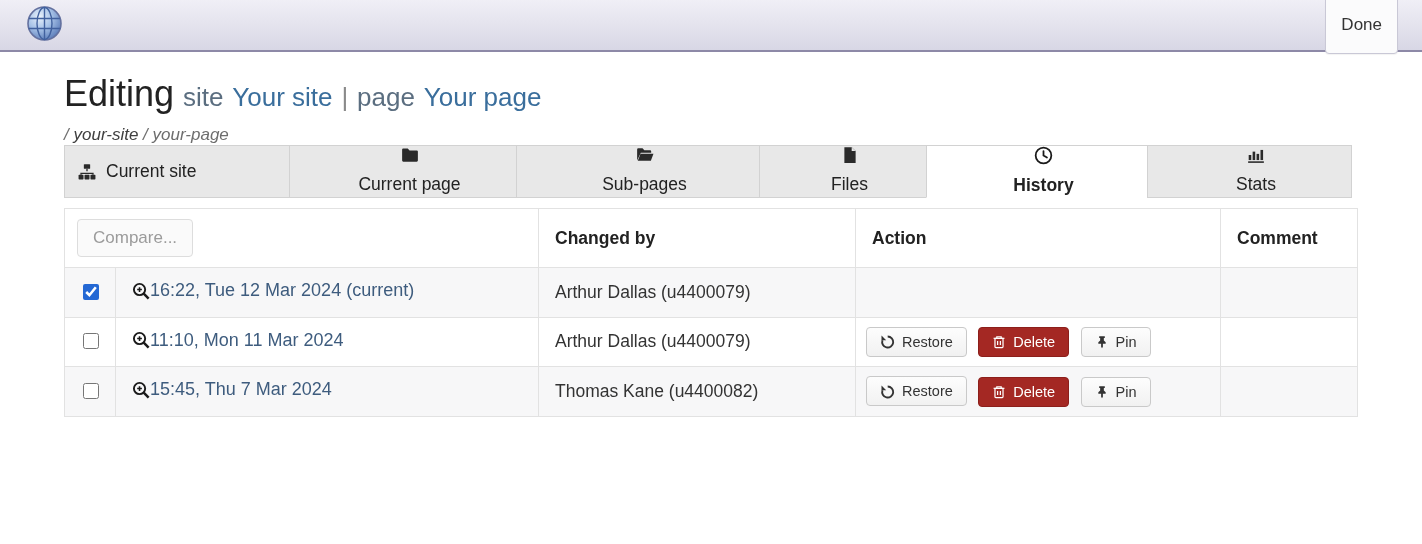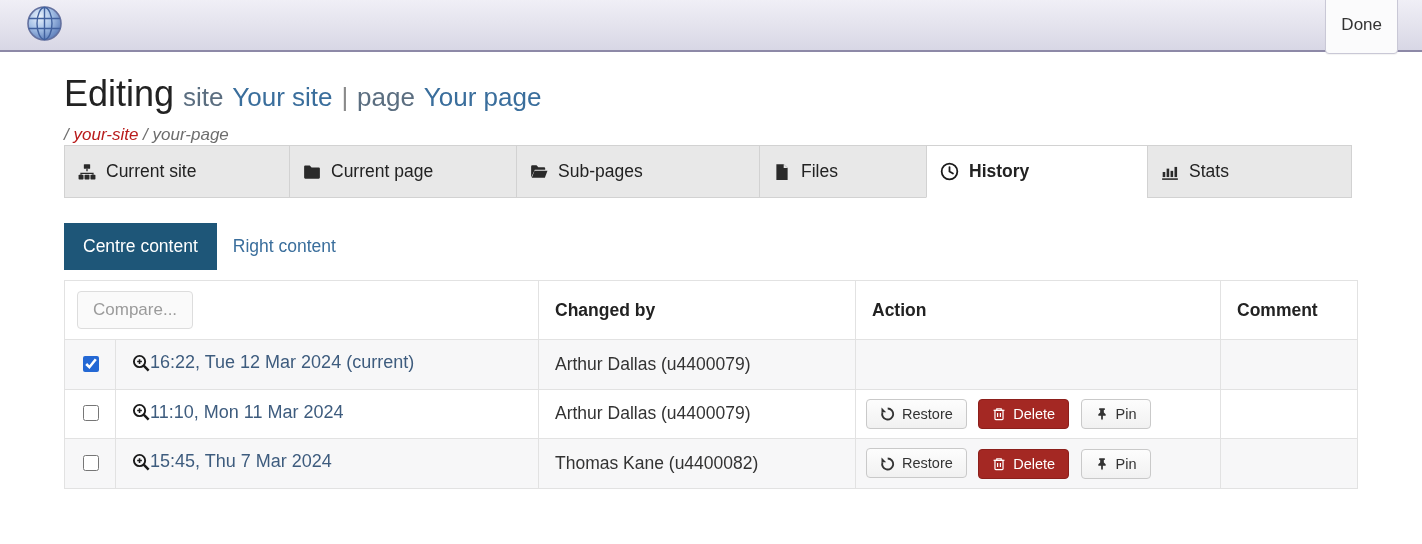--- a/index.html
+++ b/index.html
@@ -28,29 +28,29 @@
     padding:18px 15px; cursor:pointer; box-shadow:0 1px 1px rgba(0,0,0,.05);
   }
   
   .main{ padding:0 36px 0 64px; }
   .pagehead{ margin:21px 0 0; font-weight:normal; }
   .pagehead .editing{ font-size:36px; color:#222; font-weight:500; }
   .pagehead .lbl{ font-size:26px; color:#5b6e80; }
   .pagehead .lnk{ font-size:26px; color:#3a6e9c; text-decoration:none; cursor:pointer; }
   .pagehead .pipe{ font-size:26px; color:#8a8a8a; }
   .crumbs{ margin-top:10px; font-style:italic; font-size:17px; color:#6e6e6e; }
-  .crumbs .site{ color:#b91c1c; text-decoration:none; cursor:pointer; font-style:italic; }
+  .crumbs .site{ color:#404040; text-decoration:none; cursor:pointer; font-style:italic; }
   
   .tabs{ display:flex; }
   .tab{
     height:53px; background:#e8e8e8; border:1px solid #d2d2d2;
     display:flex; align-items:center; gap:10px;
     padding-left:13px; font-size:17.5px; color:#222; cursor:pointer;
   }
-  .tab + .tab{ margin-left:-1px; }
+  .tab + .tab{ margin-left:-1px;flex-direction:column; }
   .tab.active{ background:#fff; font-weight:bold; border-bottom-color:transparent; }
   .t0{width:226px}.t1{width:228px}.t2{width:244px}.t3{width:168px}.t4{width:222px}.t5{width:205px}
   .tab svg{ flex:0 0 auto; }
   
   .content-tabs{ margin-top:25px; display:flex; align-items:center; }
   .ctab-active{
     background:#1e5678; color:#fff; font-size:17.5px;
     padding:13px 19px; border:none; cursor:pointer; font-family:inherit;
   }
   .ctab-link{ margin-left:16px; font-size:17.5px; color:#3a6e9c; text-decoration:none; cursor:pointer; }
@@ -168,24 +168,20 @@
         <rect x="1.5" y="8" width="2.3" height="4.5"></rect>
         <rect x="5" y="5" width="2.3" height="7.5"></rect>
         <rect x="8.5" y="7" width="2.3" height="5.5"></rect>
         <rect x="12" y="3.5" width="2.3" height="9"></rect>
         <rect x="1" y="13.6" width="14" height="1.4"></rect>
       </svg>
       <span>Stats</span>
     </div>
   </div>
 
-  <div class="content-tabs">
-    <button class="ctab-active">Centre content</button>
-    <a class="ctab-link">Right content</a>
-  </div>
 
   <table class="history">
     <colgroup>
       <col style="width:51px">
         <col style="width:423px">
         <col style="width:317px">
         <col style="width:365px">
         <col style="width:137px">
     </colgroup>
     <thead>

